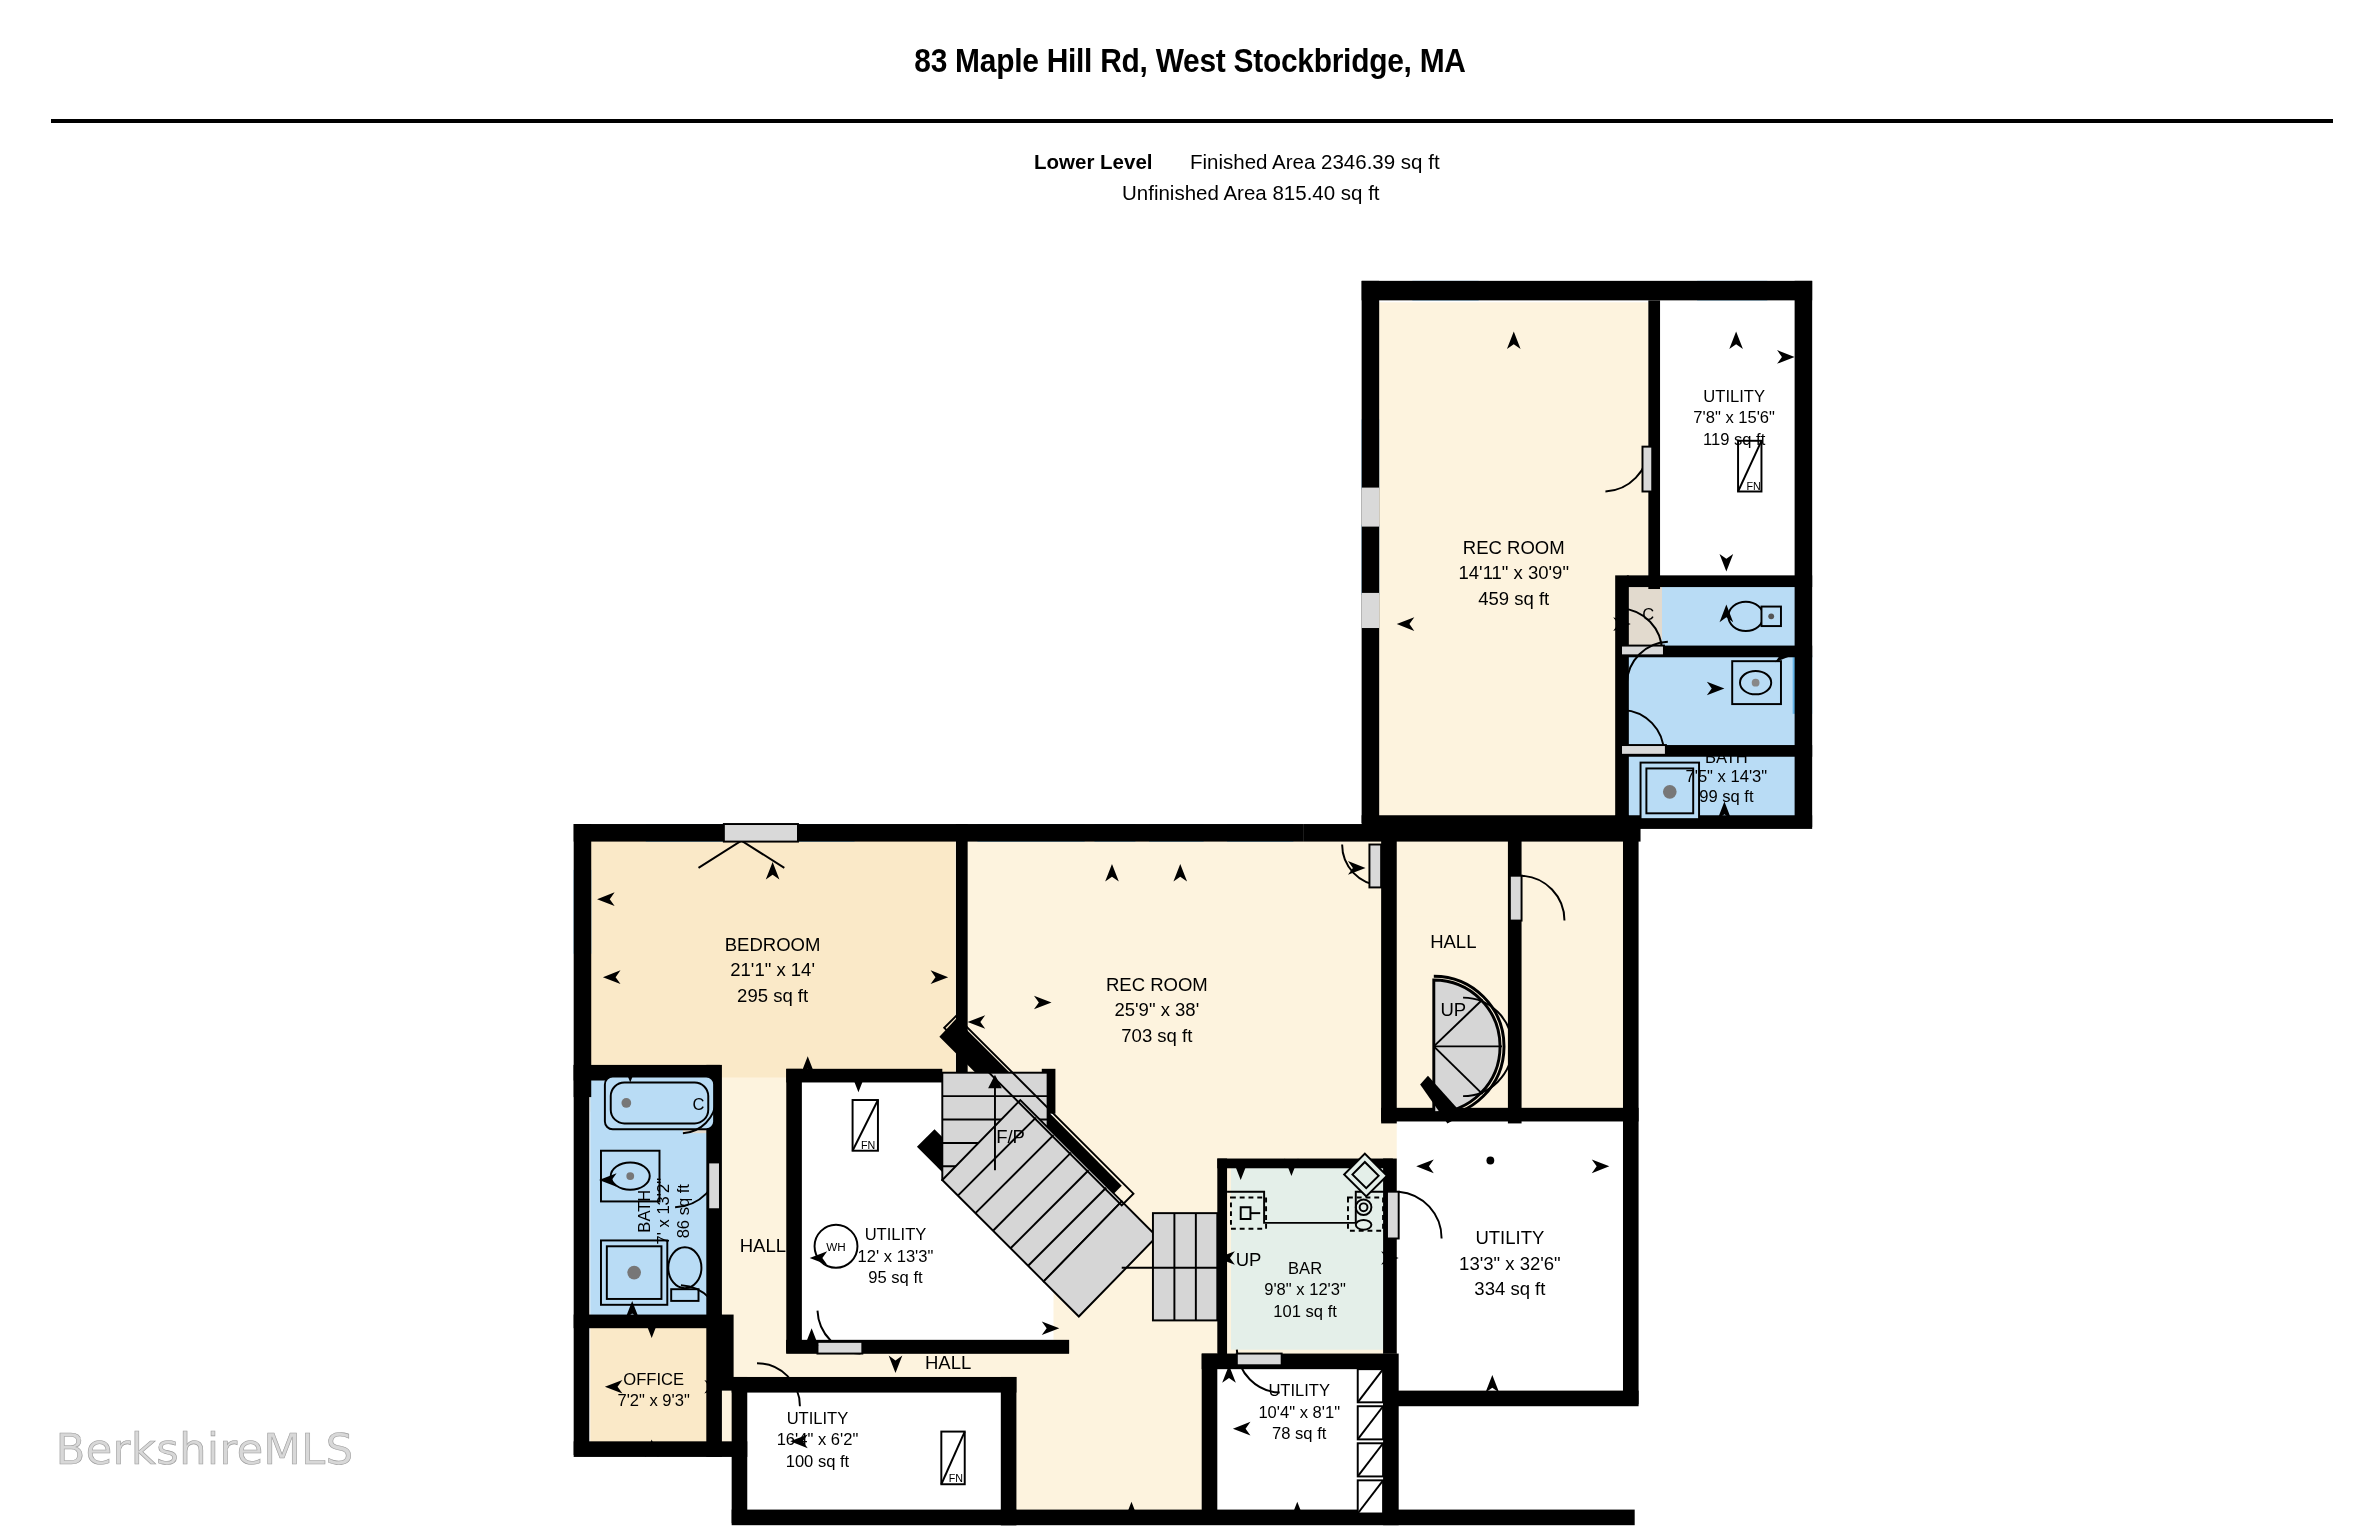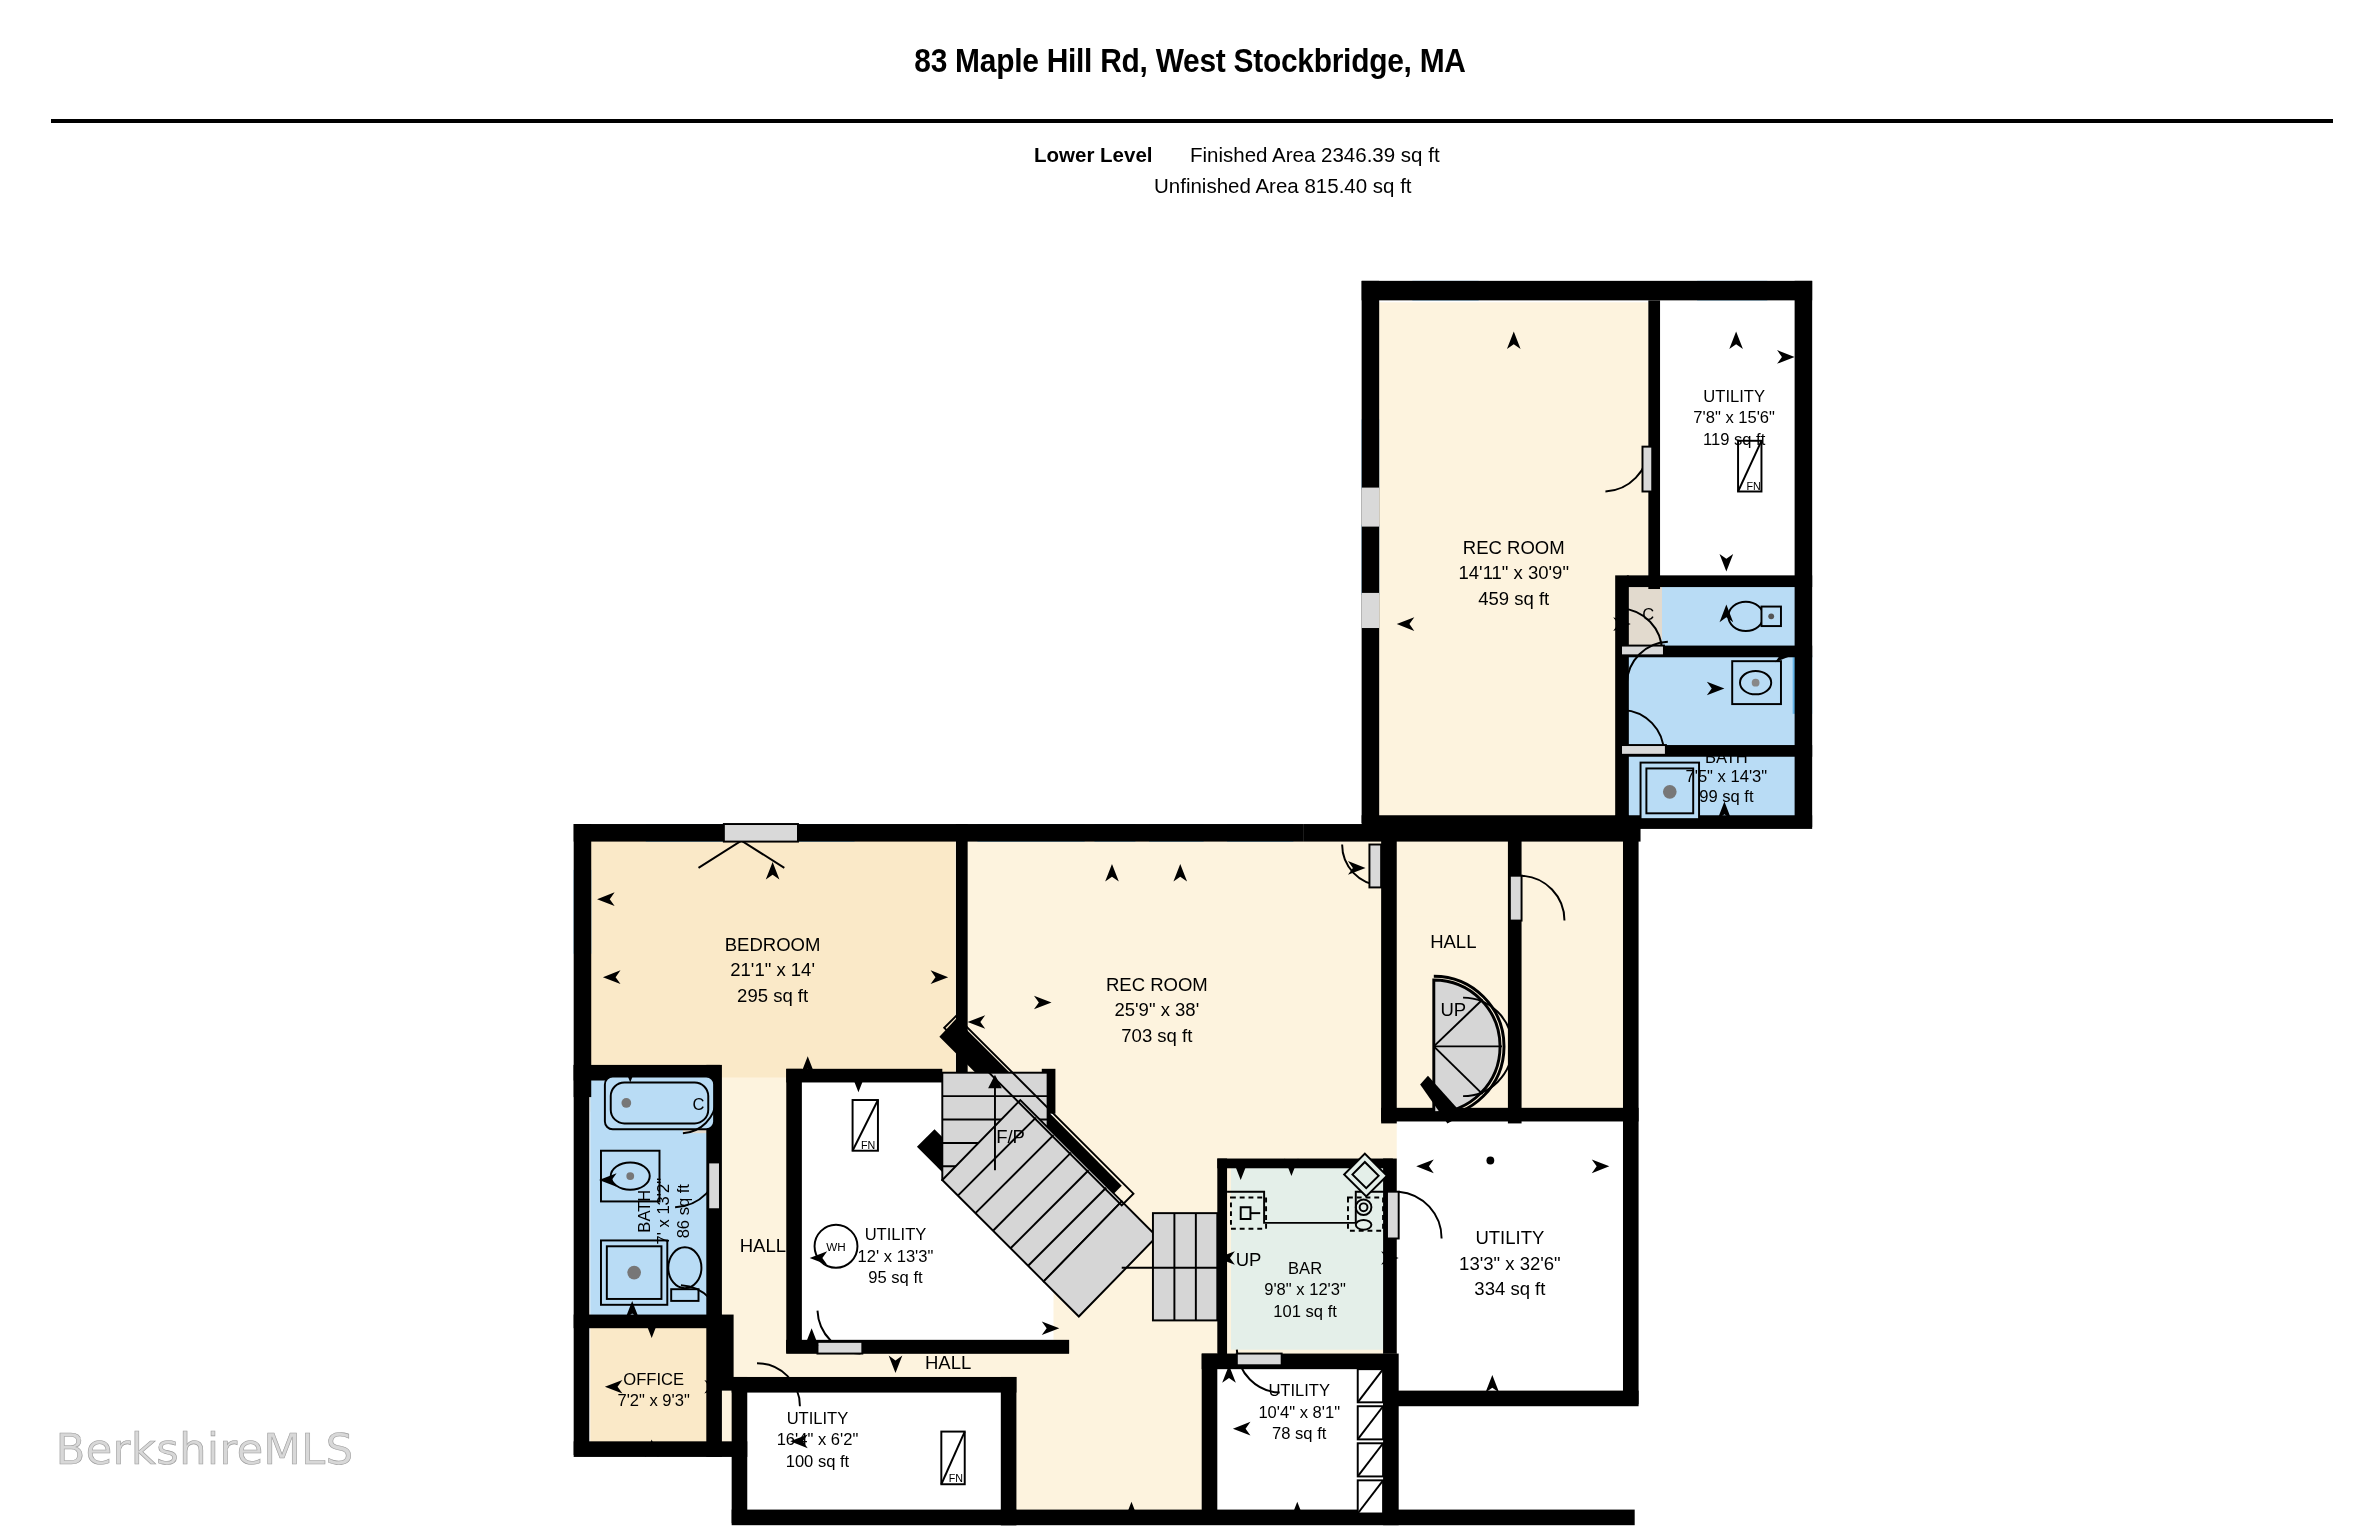--- a/index.html
+++ b/index.html
@@ -3,23 +3,23 @@
 <meta charset="utf-8">
 <style>
   html,body{margin:0;padding:0;background:#ffffff;}
   body{width:2380px;height:1533px;position:relative;overflow:hidden;
        font-family:"Liberation Sans",sans-serif;color:#000;}
   #title{position:absolute;left:0;top:41px;width:100%;text-align:center;
          font-size:34px;font-weight:bold;letter-spacing:-0.3px;
          font-family:"Liberation Sans Narrow","Liberation Sans",sans-serif;
          transform:scaleX(.88);}
   #rule{position:absolute;left:51px;top:119px;width:2282px;height:3.9px;background:#000;}
-  #meta{position:absolute;left:1034px;top:139px;font-size:20.5px;line-height:31px;}
+  #meta{position:absolute;left:1034px;top:146px;font-size:20.5px;line-height:31px;}
   #meta .lbl{font-weight:bold;display:inline-block;width:156px;}
-  #meta .row2{margin-left:120px;display:block;}
+  #meta .row2{margin-left:88px;display:block;}
   #wm{position:absolute;left:7.8px;top:1424px;font-size:43px;letter-spacing:0.5px;
       color:#d8d8d8;font-family:"DejaVu Sans",sans-serif;margin-left:48px;
       -webkit-text-stroke:0.6px #9a9a9a;}
   #plan{position:absolute;left:0;top:0;}
   .rmtxt{font-size:19px;font-family:"Liberation Sans",sans-serif;fill:#000;text-anchor:middle;}
   .rmtxt.sm{font-size:17px;}
   .ftxt{font-size:19px;fill:#000;text-anchor:middle;font-family:"Liberation Sans",sans-serif;}
 </style>
 </head>
 <body>

